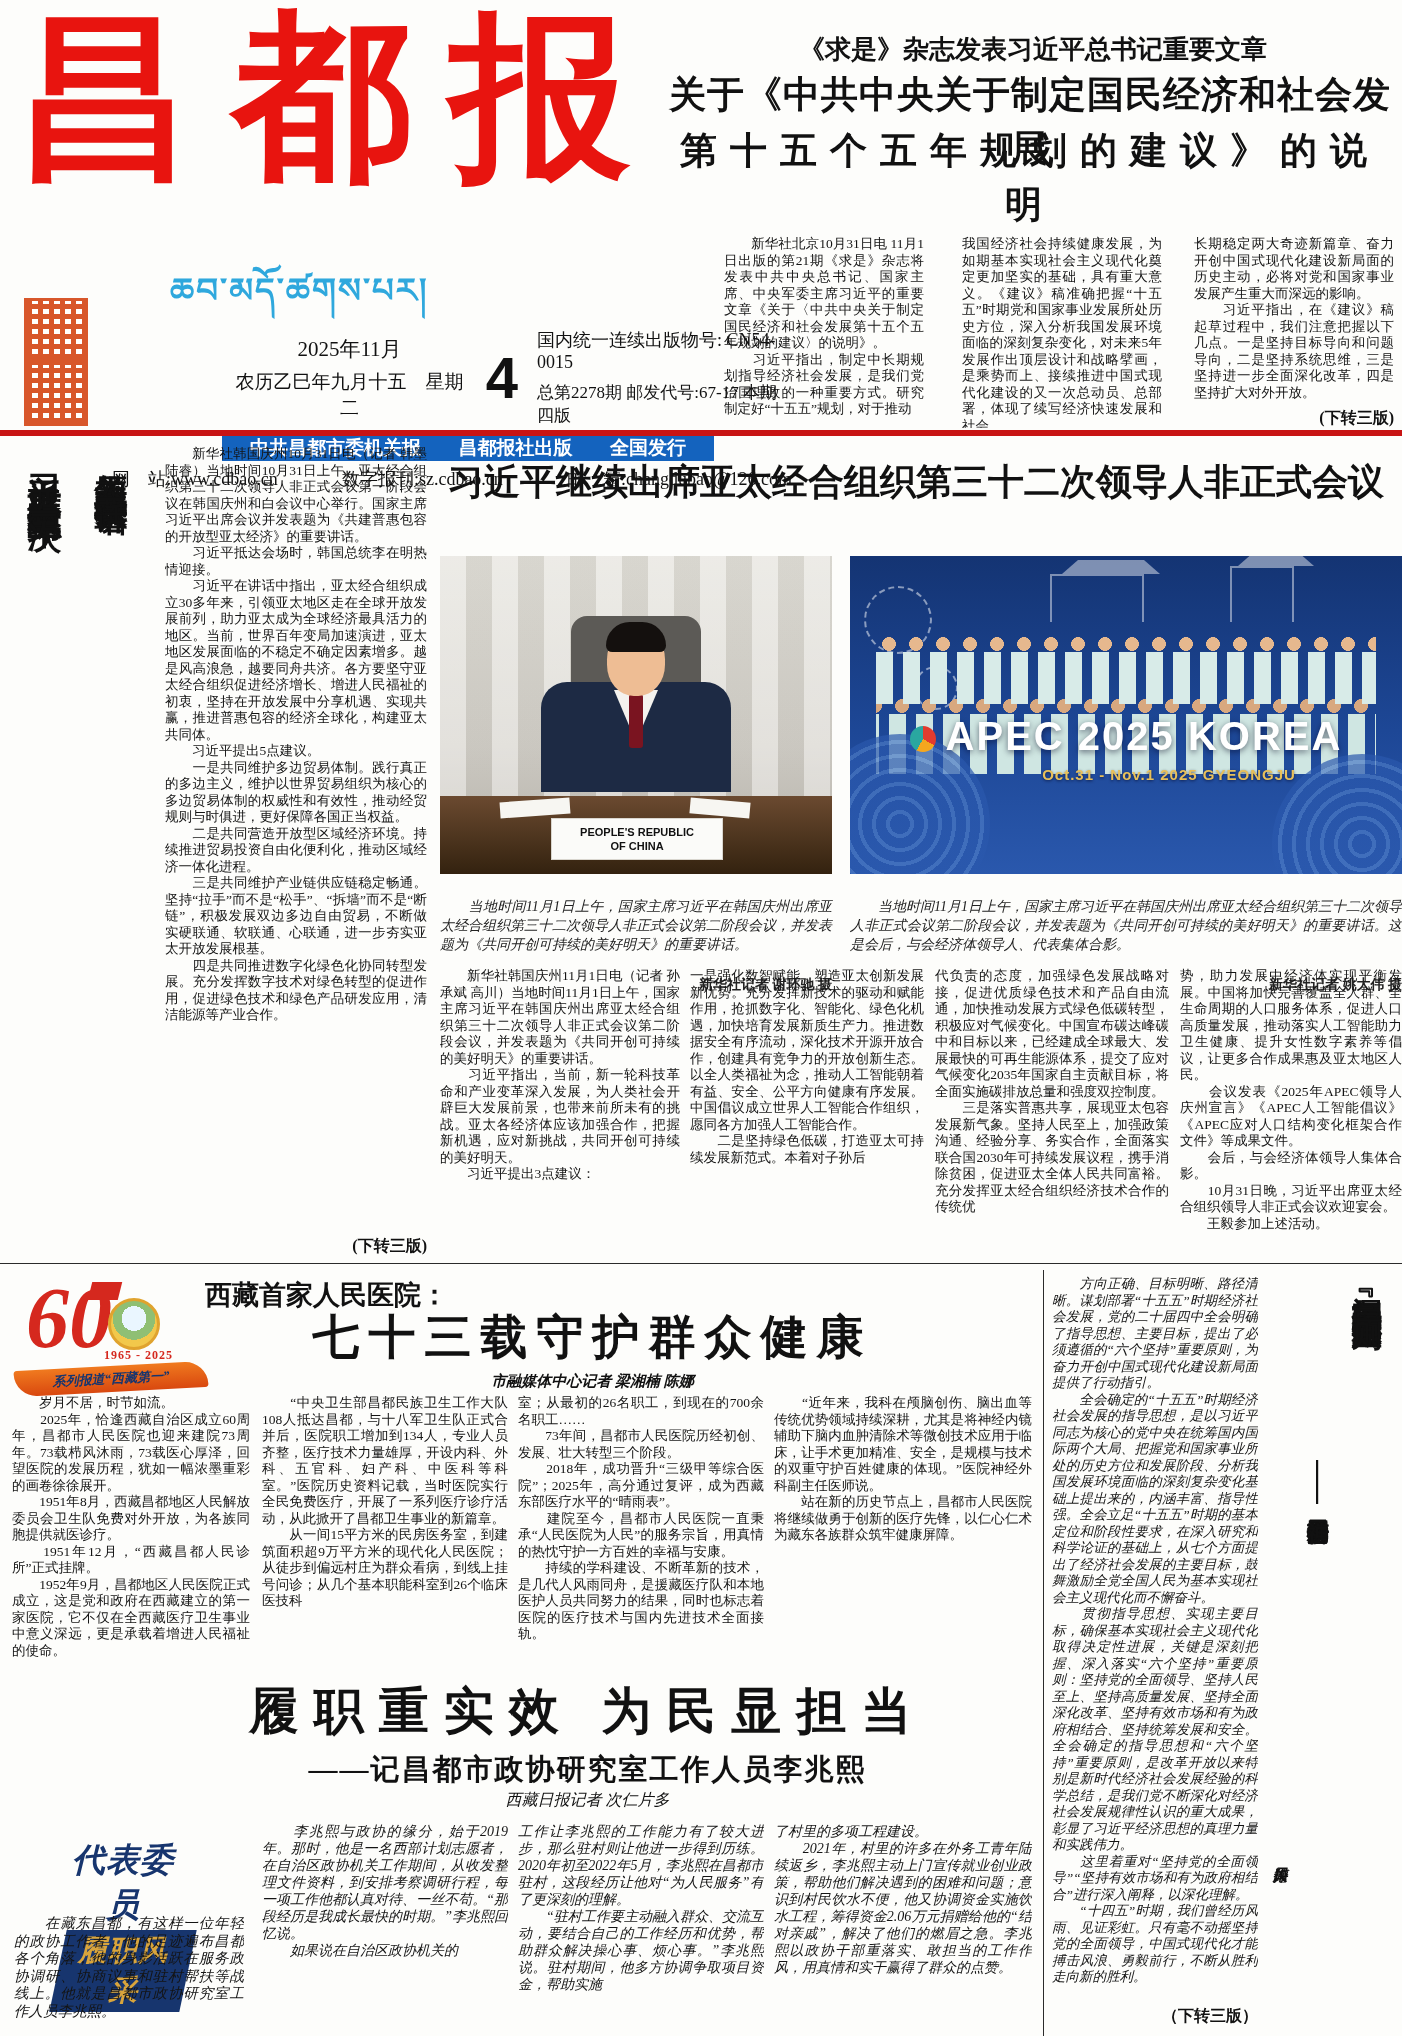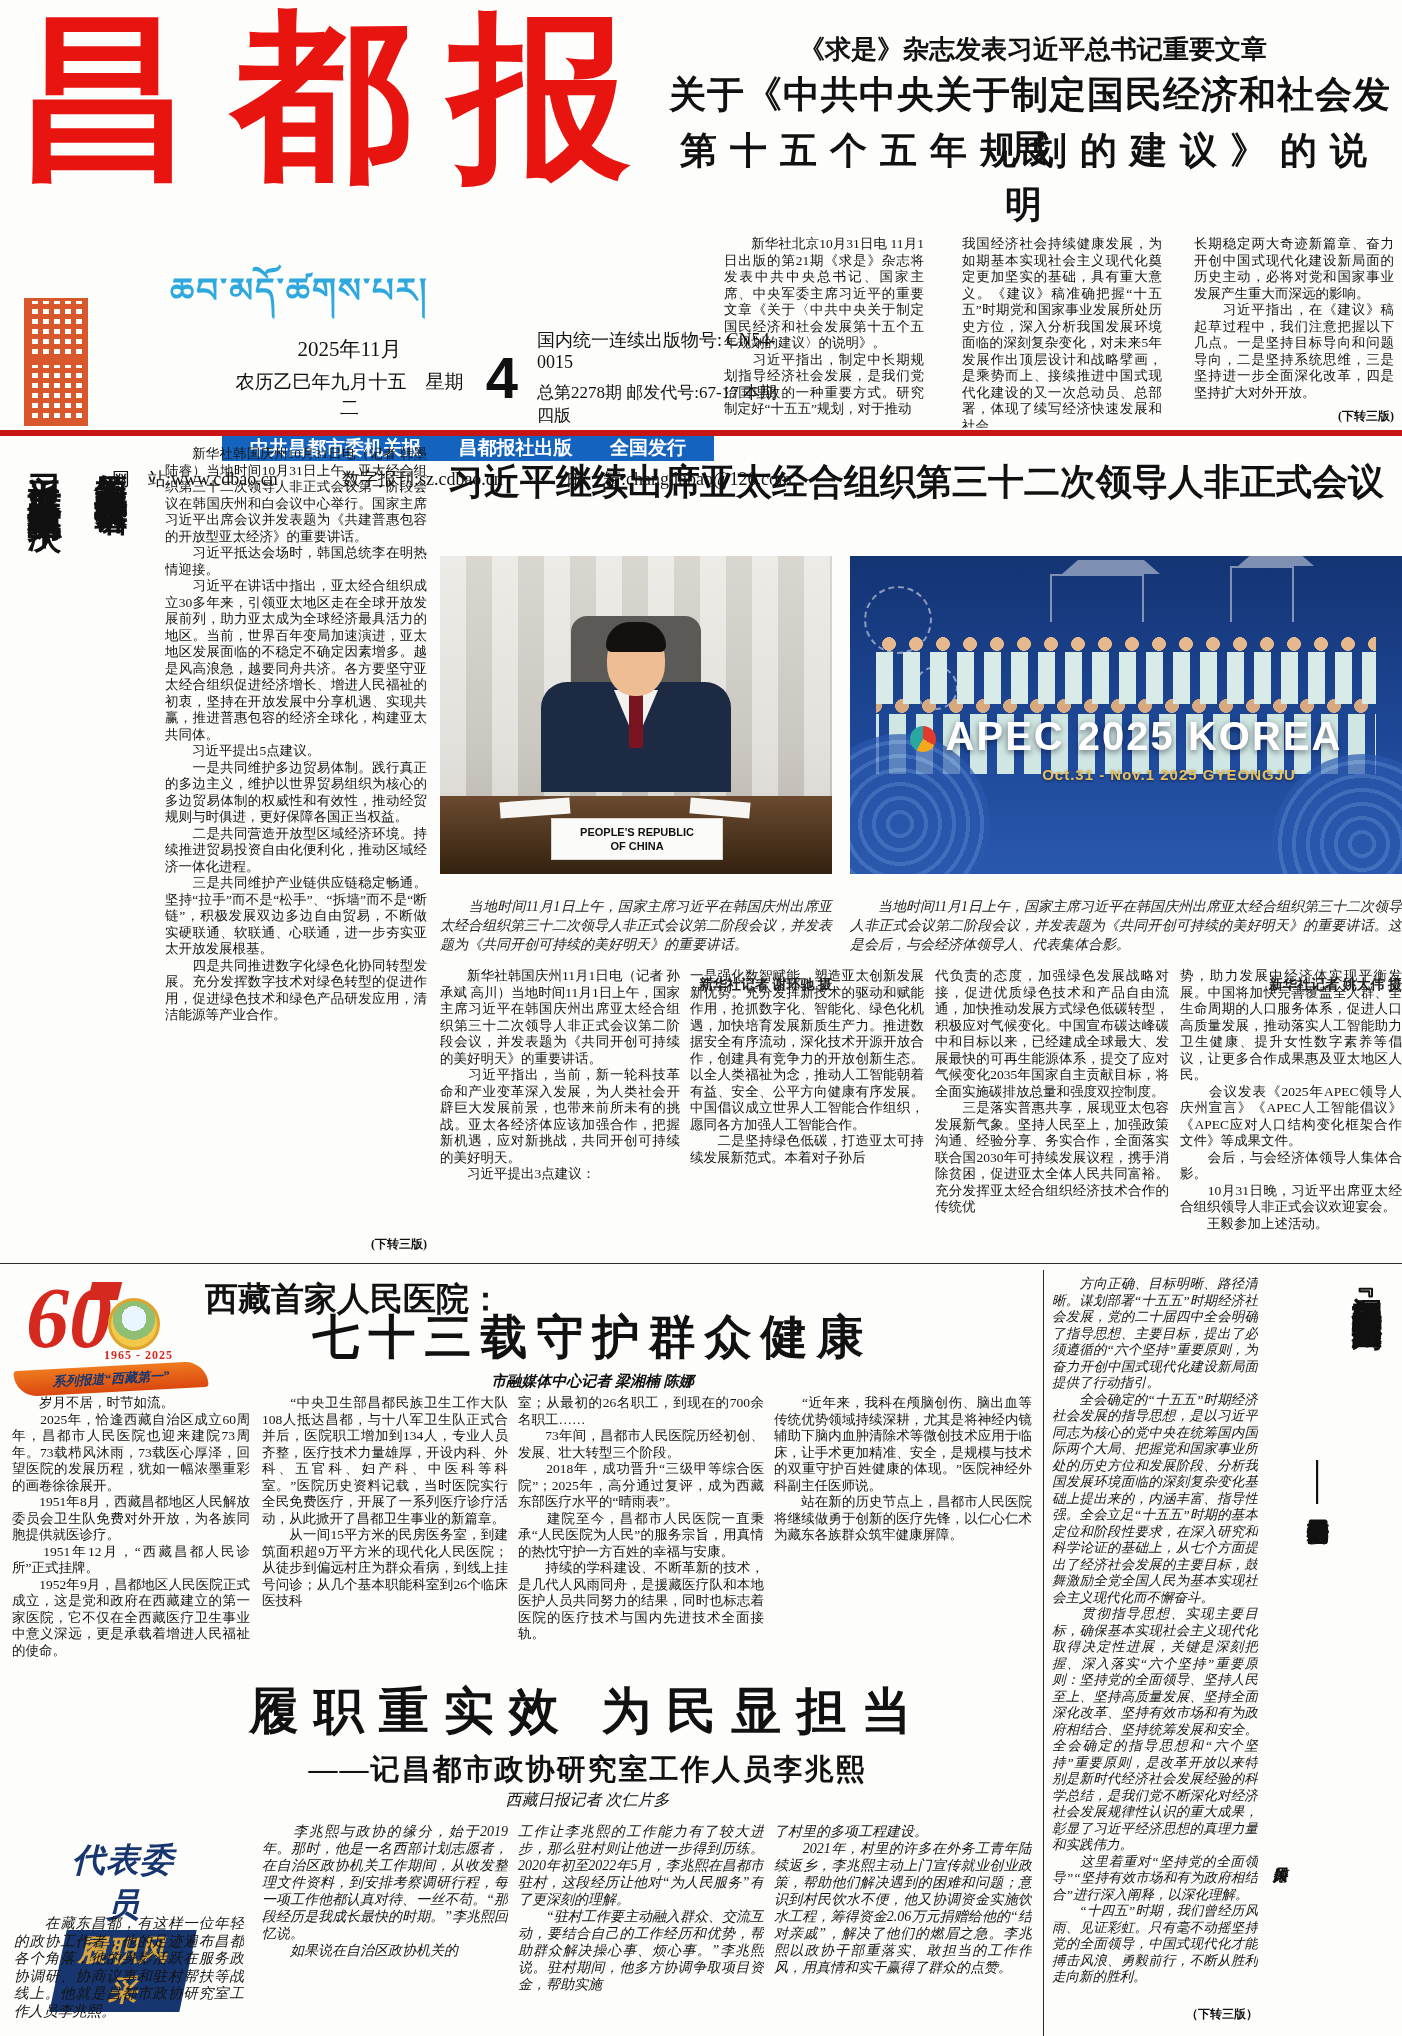--- a/index.html
+++ b/index.html
@@ -41,21 +41,21 @@
             font-size:18px;}
   .redrule{left:0;top:430px;width:1402px;height:6px;background:#c81414;}
   
   .kicker{left:670px;top:32px;width:726px;font-size:26px;}
   .qheadline1{left:660px;top:68px;width:740px;font-size:37px;line-height:54px;letter-spacing:1px;}
   .qheadline2{left:660px;top:124px;width:740px;font-size:37px;line-height:54px;letter-spacing:13px;}
   
   .vtitle1{left:22px;top:448px;height:524px;font-size:34px;letter-spacing:3px;}
   .vtitle2{left:88px;top:448px;height:524px;font-size:33px;letter-spacing:2px;}
   .mainheadline{left:448px;top:458px;width:952px;font-size:36px;letter-spacing:0px;white-space:nowrap;}
-  .turnnote{font-weight:bold;font-size:12px;}
+  .turnnote{font-weight:bold;font-size:16px;}
   
   .photo{position:absolute;top:556px;height:318px;overflow:hidden;}
   .photo-xi{left:440px;width:392px;
      background:linear-gradient(180deg,#e3e1da 0%,#d4d1ca 60%,#bdb9b1 100%);}
   .photo-xi .curtain{position:absolute;inset:0;
      background:repeating-linear-gradient(90deg,rgba(255,255,255,.35) 0 26px,rgba(90,88,80,.08) 26px 52px);}
   .xi-chair{position:absolute;left:50%;top:60px;width:130px;height:150px;margin-left:-65px;
      background:#5c5a56;border-radius:16px 16px 0 0;}
   .xi-suit{position:absolute;left:50%;bottom:82px;width:190px;height:110px;margin-left:-95px;
      background:#1d2a44;border-radius:26px 26px 0 0;}
@@ -99,21 +99,21 @@
     text-shadow:0 1px 3px rgba(0,0,30,.6);padding-left:43px;}
   .apec-mark{display:inline-block;width:26px;height:26px;border-radius:50%;margin-right:10px;
     background:conic-gradient(#e23b2e 0 120deg,#f5a71e 120deg 210deg,#2aa7a0 210deg 360deg);
     vertical-align:-2px;}
   .caption{position:absolute;top:878px;font-size:14px;line-height:19px;text-align:justify;
     font-style:italic;color:#222;white-space:pre-line;}
   .credit{margin-top:2px;text-align:right;font-weight:bold;font-style:normal;font-size:14px;}
   
   .hrule{position:absolute;background:#2b2b2b;}
   
-  .hosp-kicker{left:205px;top:1277px;font-size:33px;}
+  .hosp-kicker{left:205px;top:1277px;font-size:27px;}
   .hosp-headline{left:150px;top:1306px;width:885px;font-size:47px;letter-spacing:9px;}
   .hosp-byline{left:150px;top:1372px;width:885px;font-size:15px;font-weight:bold;}
   .logo60{left:12px;top:1282px;width:200px;height:112px;}
   .logo60 .num{position:absolute;left:14px;top:-14px;font-size:86px;font-weight:900;font-style:italic;
      color:#d5281e;font-family:"Liberation Serif",serif;}
   .logo60 .flag{position:absolute;left:78px;top:0px;width:30px;height:18px;background:#d5281e;
      transform:skewX(-14deg);}
   .logo60 .emblem{position:absolute;left:96px;top:16px;width:46px;height:46px;border-radius:50%;
      border:3px solid #e0a32e;
      background:radial-gradient(circle at 50% 38%,#eaf6ff 0 34%,#8fbf74 34% 58%,#f2c84b 58% 100%);}

